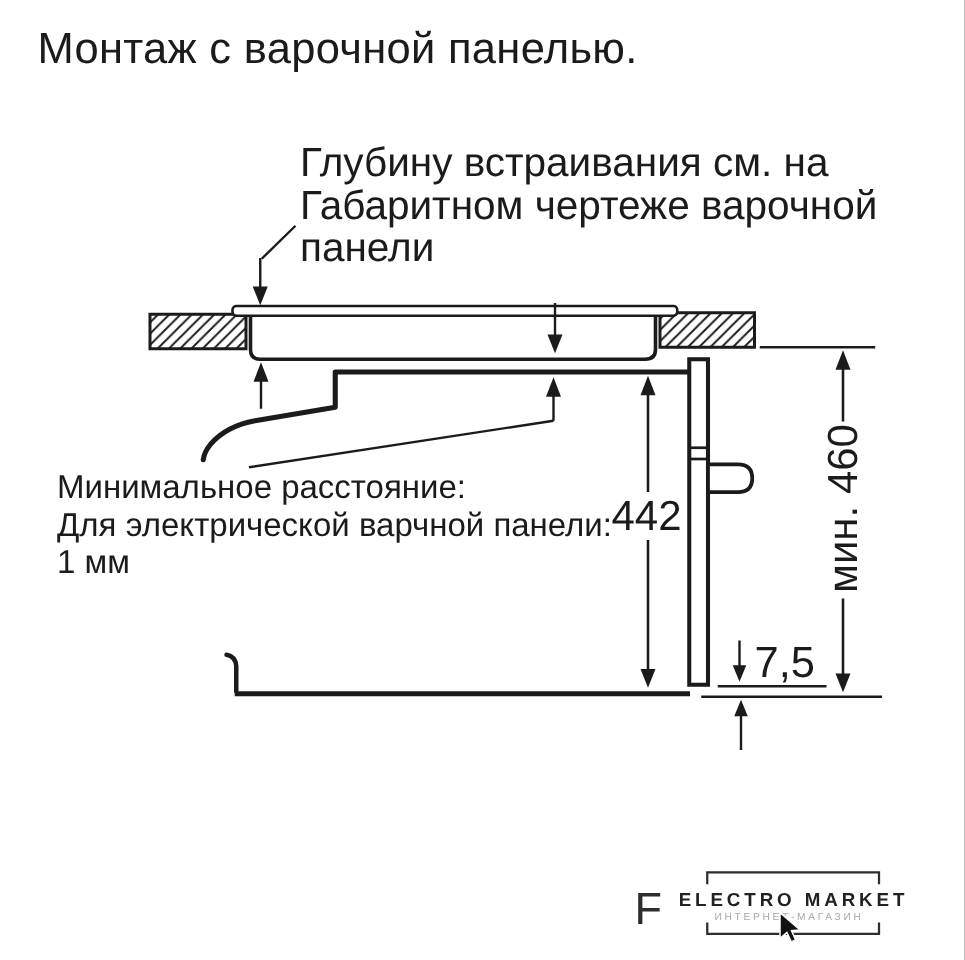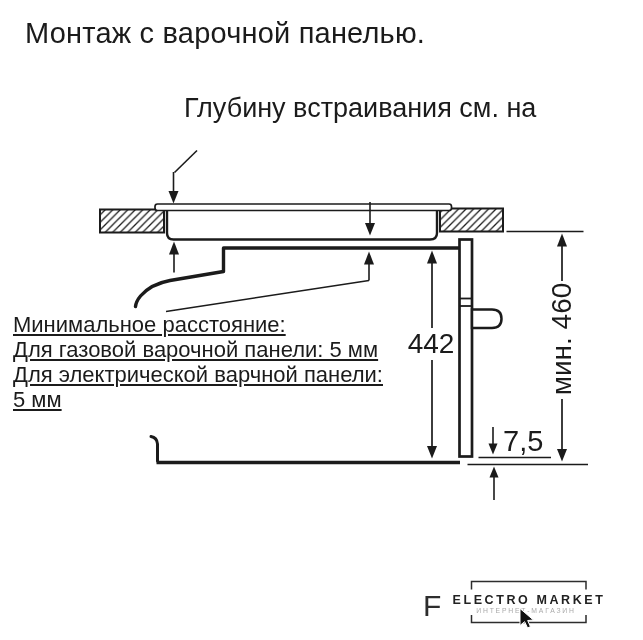--- a/index.html
+++ b/index.html
@@ -5,44 +5,45 @@
   html,body{margin:0;padding:0;background:#888;}
   .stage{
     position:relative;width:643px;height:640px;background:#ffffff;
     font-family:"Liberation Sans",sans-serif;color:#1b1b1b;overflow:hidden;margin:0 auto;
   }
   .page-title{
     position:absolute;left:25px;top:17px;font-size:29px;line-height:32px;
     font-weight:400;letter-spacing:.2px;white-space:nowrap;
   }
   .note{position:absolute;white-space:nowrap;}
-  .note-depth{left:184px;top:94px;font-size:27px;line-height:28.5px;}
-  .note-min{left:13px;top:312px;font-size:22px;line-height:25px;text-decoration:underline;}
+  .note-depth{left:200px;top:94px;font-size:27px;line-height:28.5px;}
+  .note-min{left:38px;top:312px;font-size:22px;line-height:25px;}
   svg.drawing{position:absolute;left:0;top:0;}
   svg text{font-family:"Liberation Sans",sans-serif;fill:#1b1b1b;}
   .brand-text{font-weight:600;fill:#222;}
   .brand-sub{fill:#a9a9a9;}
   .wm-letter{fill:#2d2d2d;}
 </style>
 </head>
 <body>
 
 <div class="stage">
 
   <div class="page-title">Монтаж с варочной панелью.</div>
 
   <div class="note note-depth">
     <div>Глубину встраивания см. на</div>
+    <div>Габаритном чертеже варочной</div>
+    <div>панели</div>
   </div>
 
   <div class="note note-min">
     <div>Минимальное расстояние:</div>
-    <div>Для газовой варочной панели: 5 мм</div>
     <div>Для электрической варчной панели:</div>
-    <div>5 мм</div>
+    <div>1 мм</div>
   </div>
 
   <svg class="drawing" width="643" height="640" viewBox="0 0 643 640">
     <defs>
       <pattern id="hatch" patternUnits="userSpaceOnUse" width="7.5" height="7.5">
         <path d="M-1.9,1.9 L1.9,-1.9 M0,7.5 L7.5,0 M5.6,9.4 L9.4,5.6" stroke="#1b1b1b" stroke-width="1.3" fill="none"></path>
       </pattern>
     </defs>
 
     <rect x="100" y="209.5" width="64" height="23" fill="url(#hatch)" stroke="#1b1b1b" stroke-width="2"></rect>

